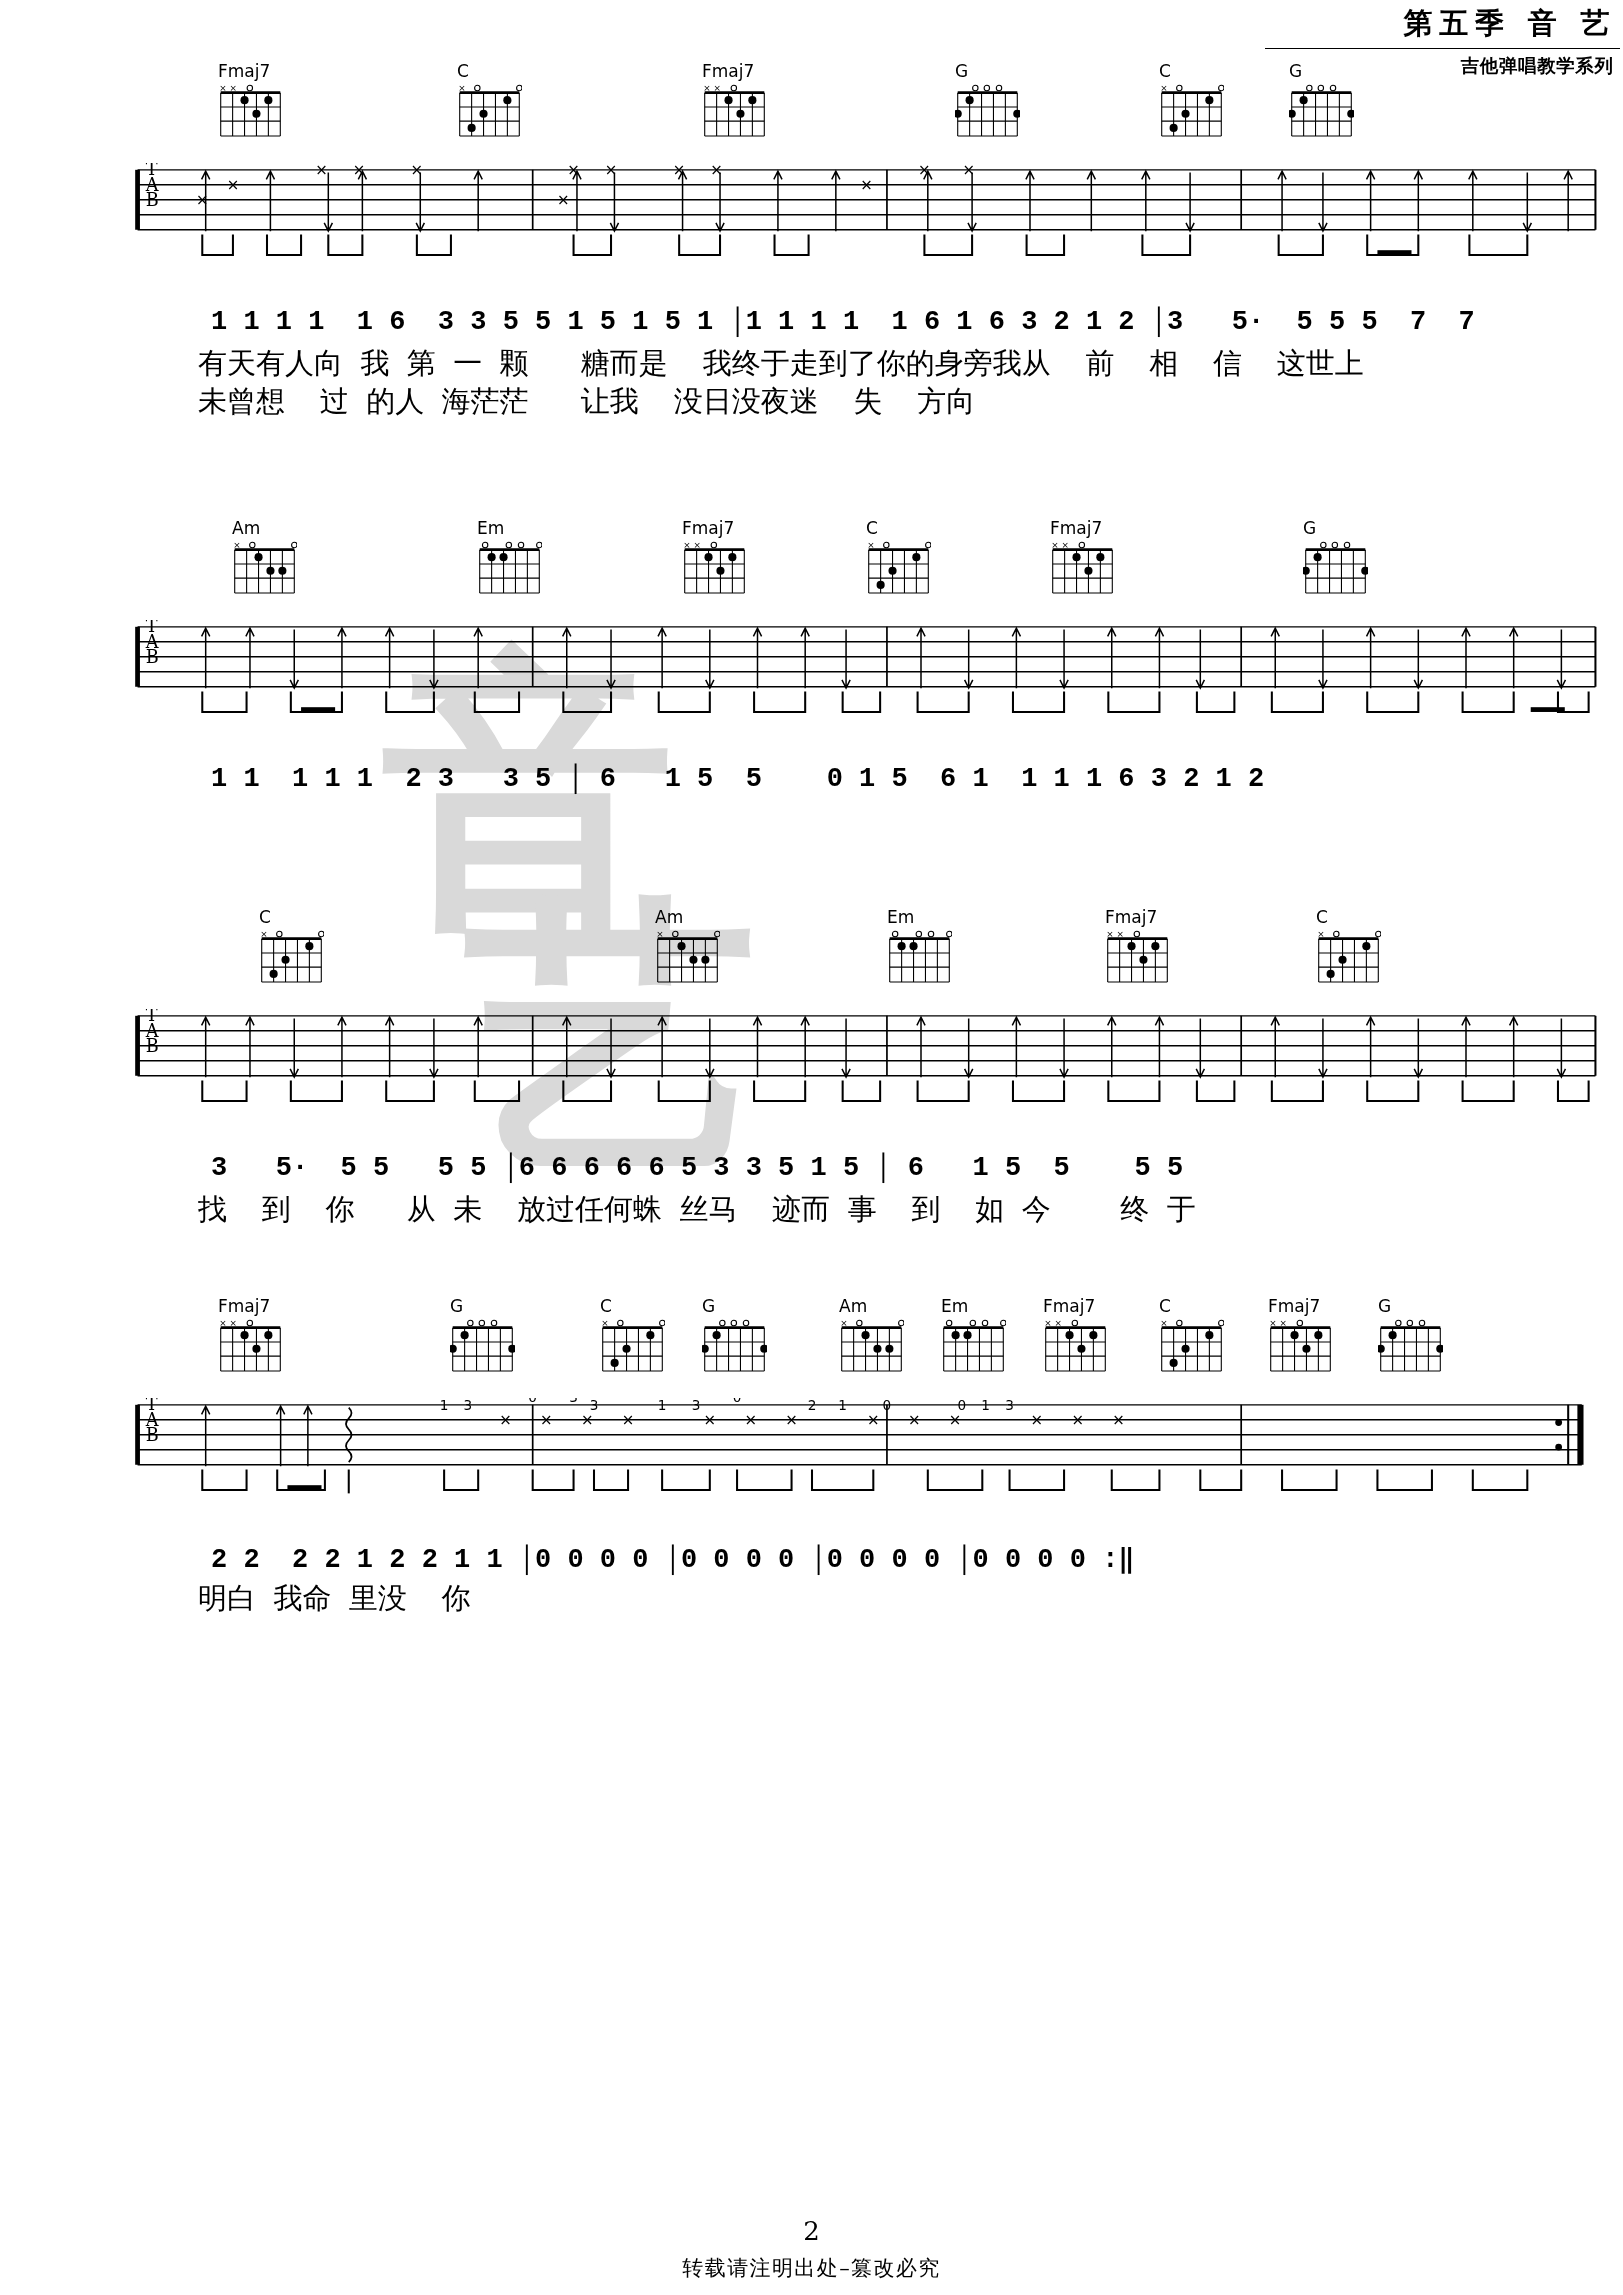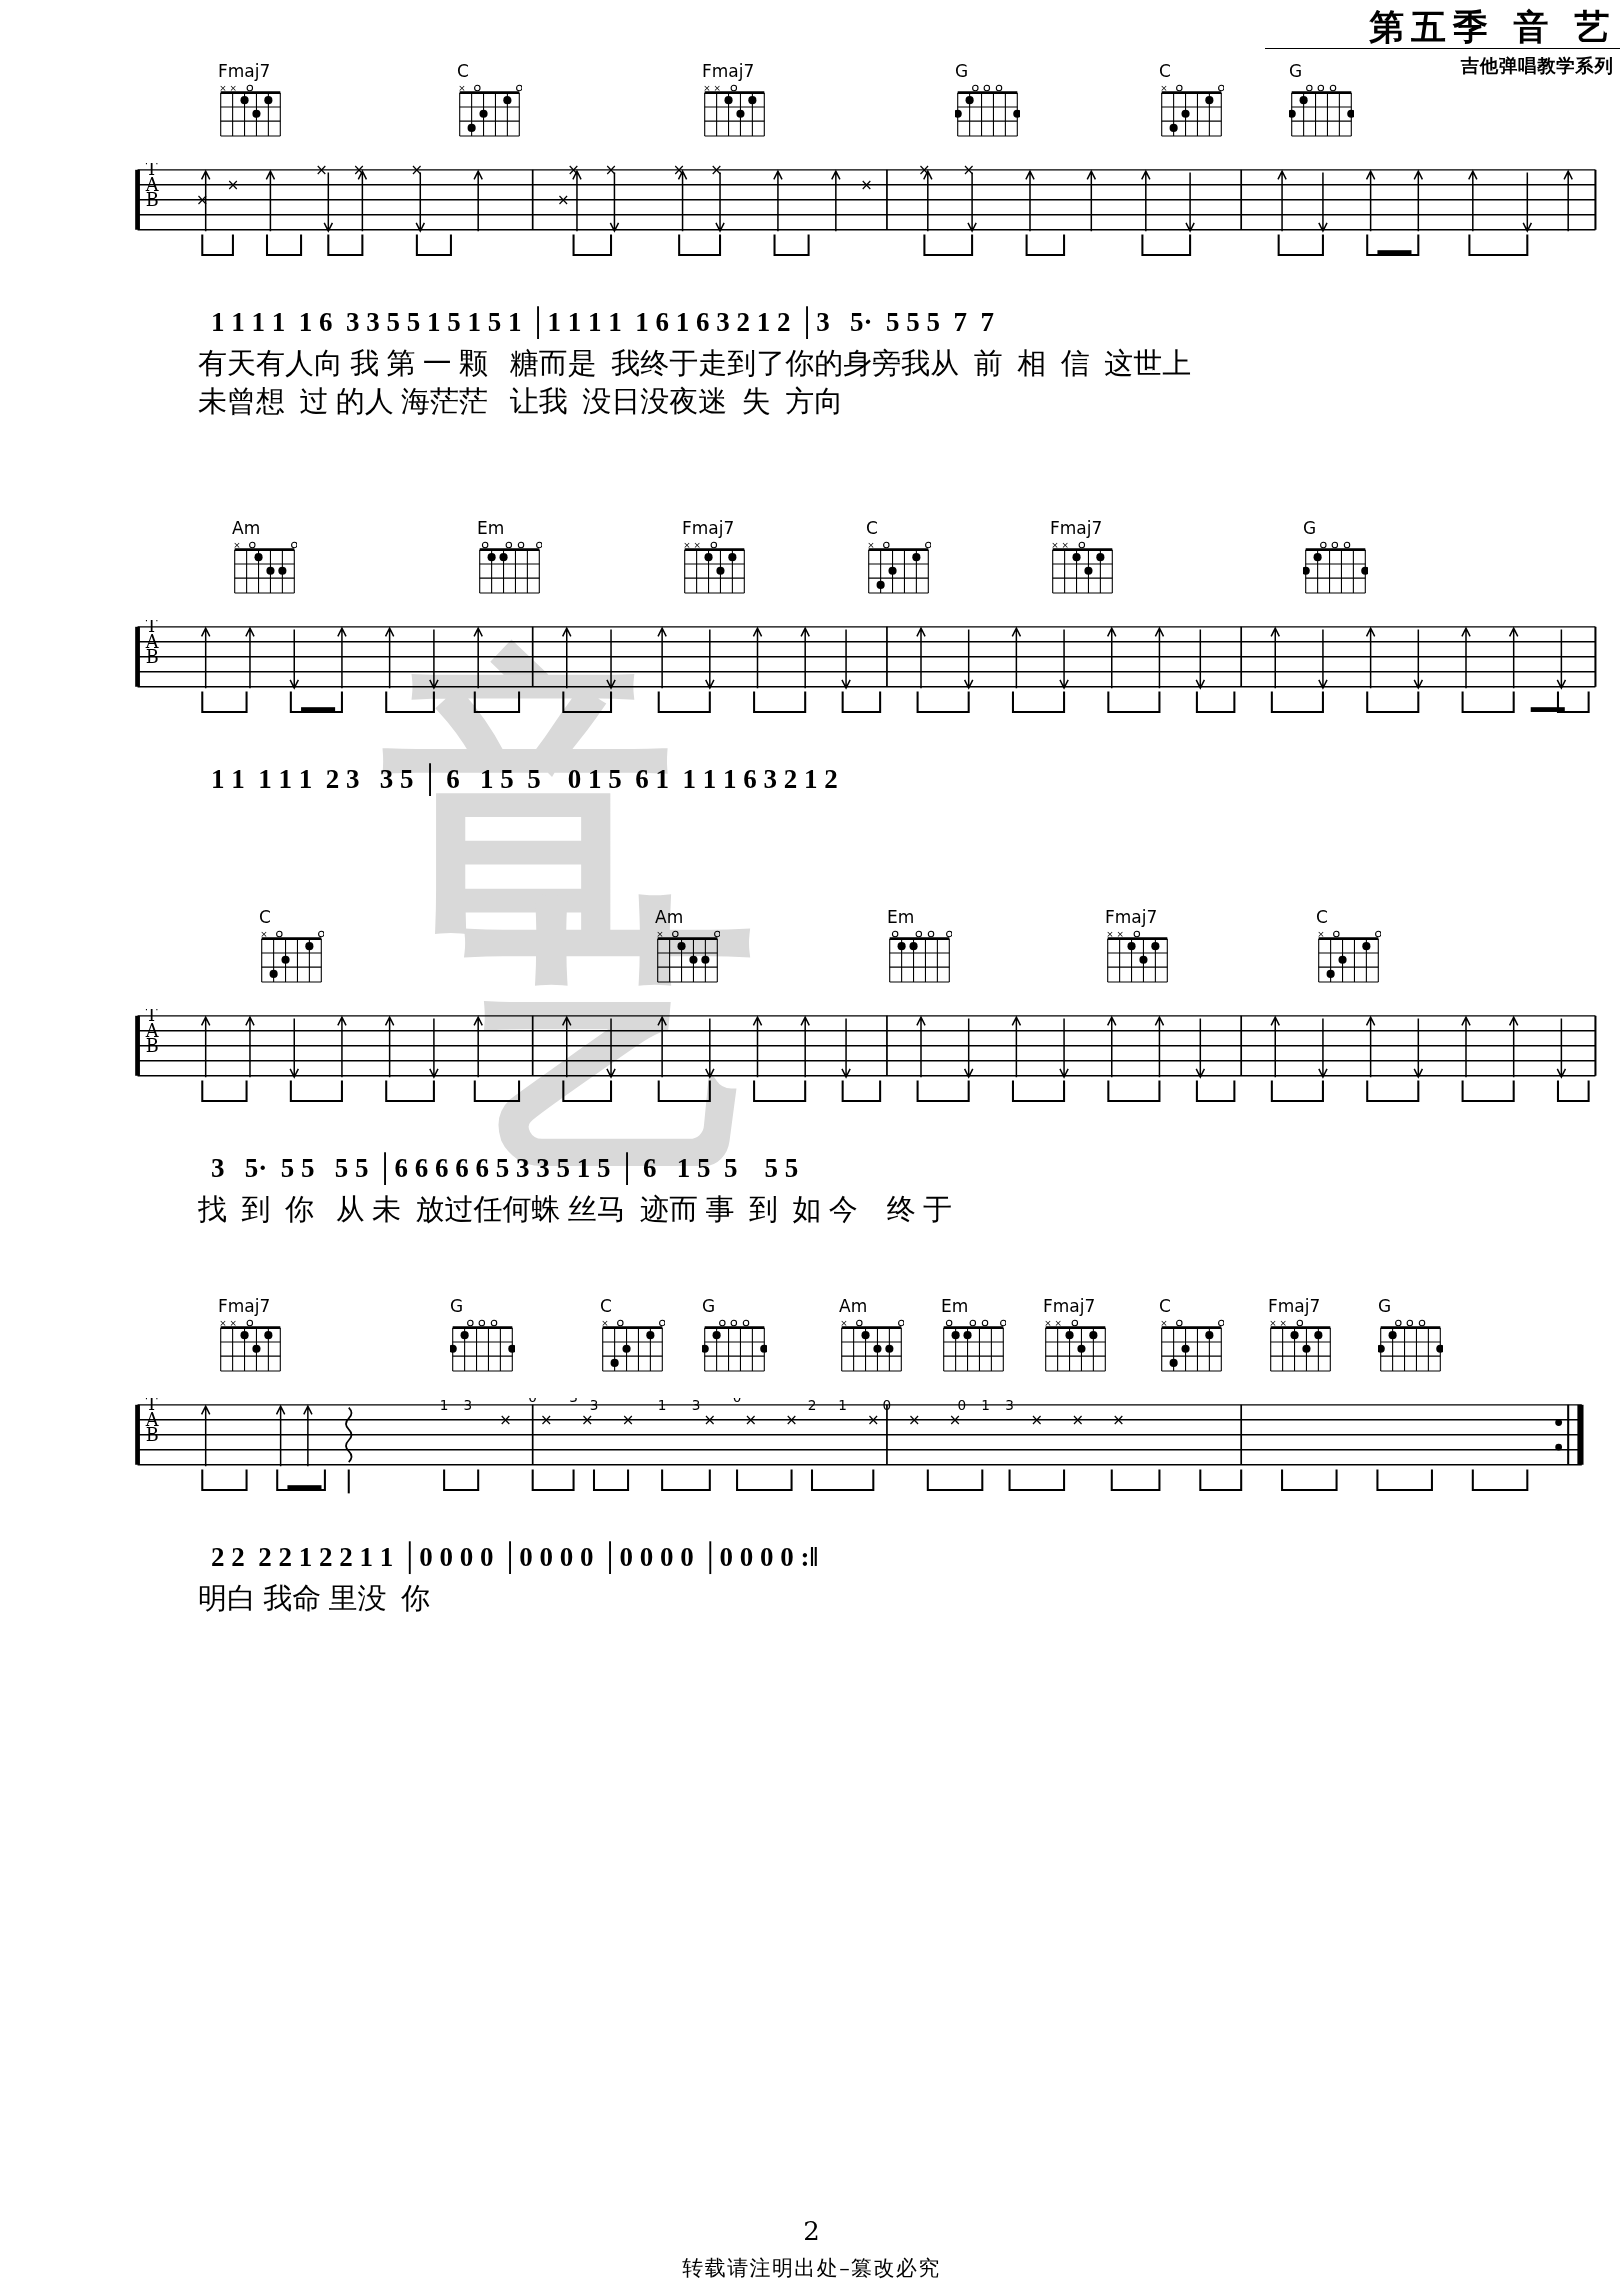--- a/index.html
+++ b/index.html
@@ -28,21 +28,21 @@
     right: 0px;
     width: 696px;
     height: 75px;
   }
   .header-title {
     position: absolute;
     right: 6.8px;
     top: 4.1px;
     font-family: "DejaVu Serif", serif;
     font-weight: bold;
-    font-size: 35px;
+    font-size: 29px;
     letter-spacing: 6.8px;
     white-space: nowrap;
     text-align: right;
   }
   .header-sub {
     position: absolute;
     right: 9.5px;
     top: 53px;
     font-family: "DejaVu Serif", serif;
     font-weight: bold;
@@ -97,21 +97,21 @@
   .chord svg { display: block; }
 
   
   .tabblock { position: absolute; }
   .tabblock svg { display: block; }
 
   
   .numline, .lyrline {
     position: absolute;
     white-space: pre;
-    font-family: Liberation Serif, serif;
+    font-family: Liberation Mono, monospace;
   }
   .numline {
     font-size: 27px;
     font-weight: bold;
     letter-spacing: 0px;
   }
   .lyrline {
     font-size: 29px;
     letter-spacing: 0px;
   }

